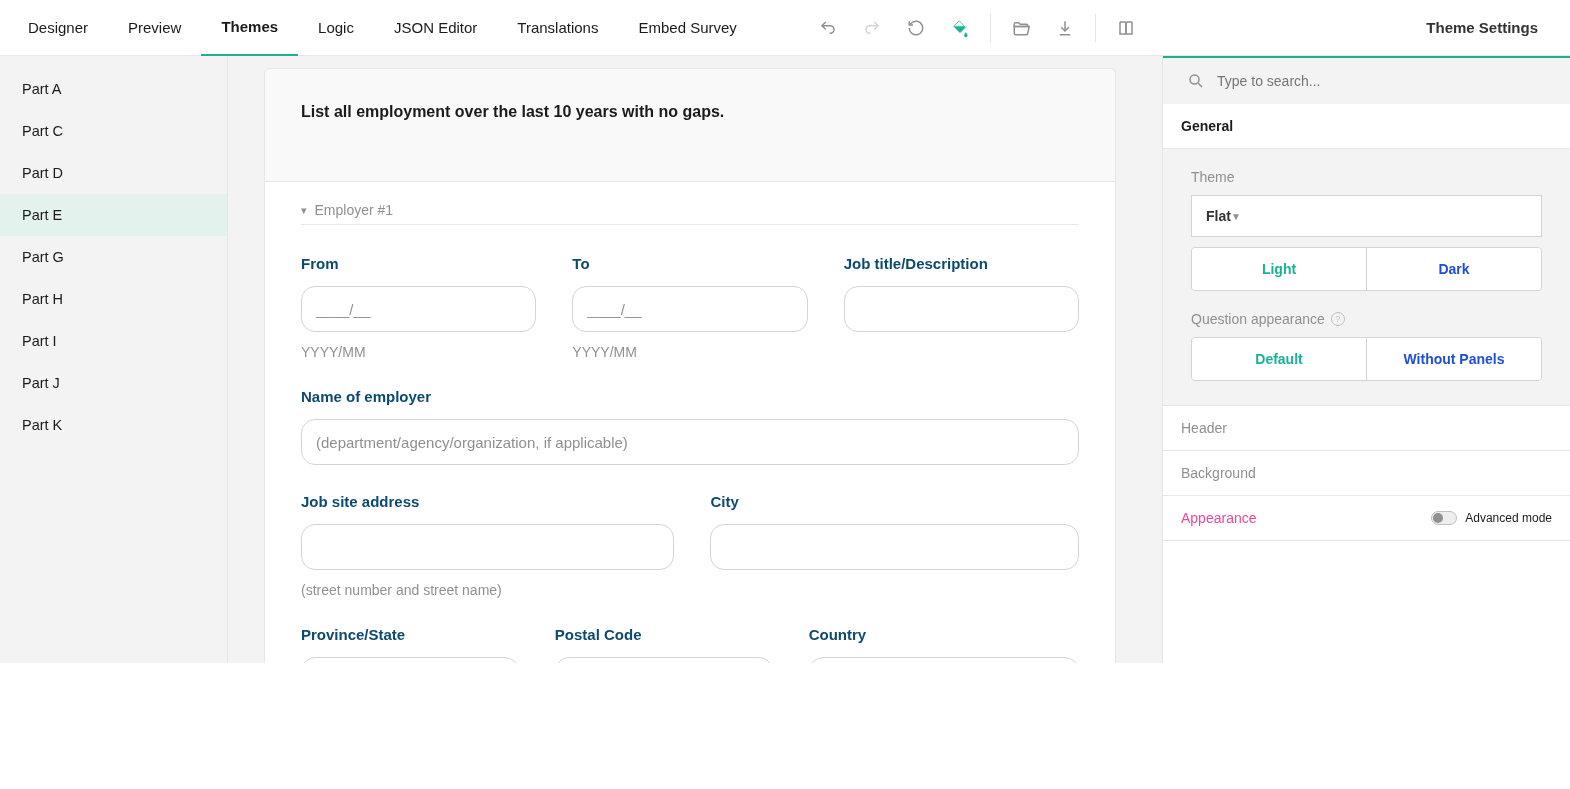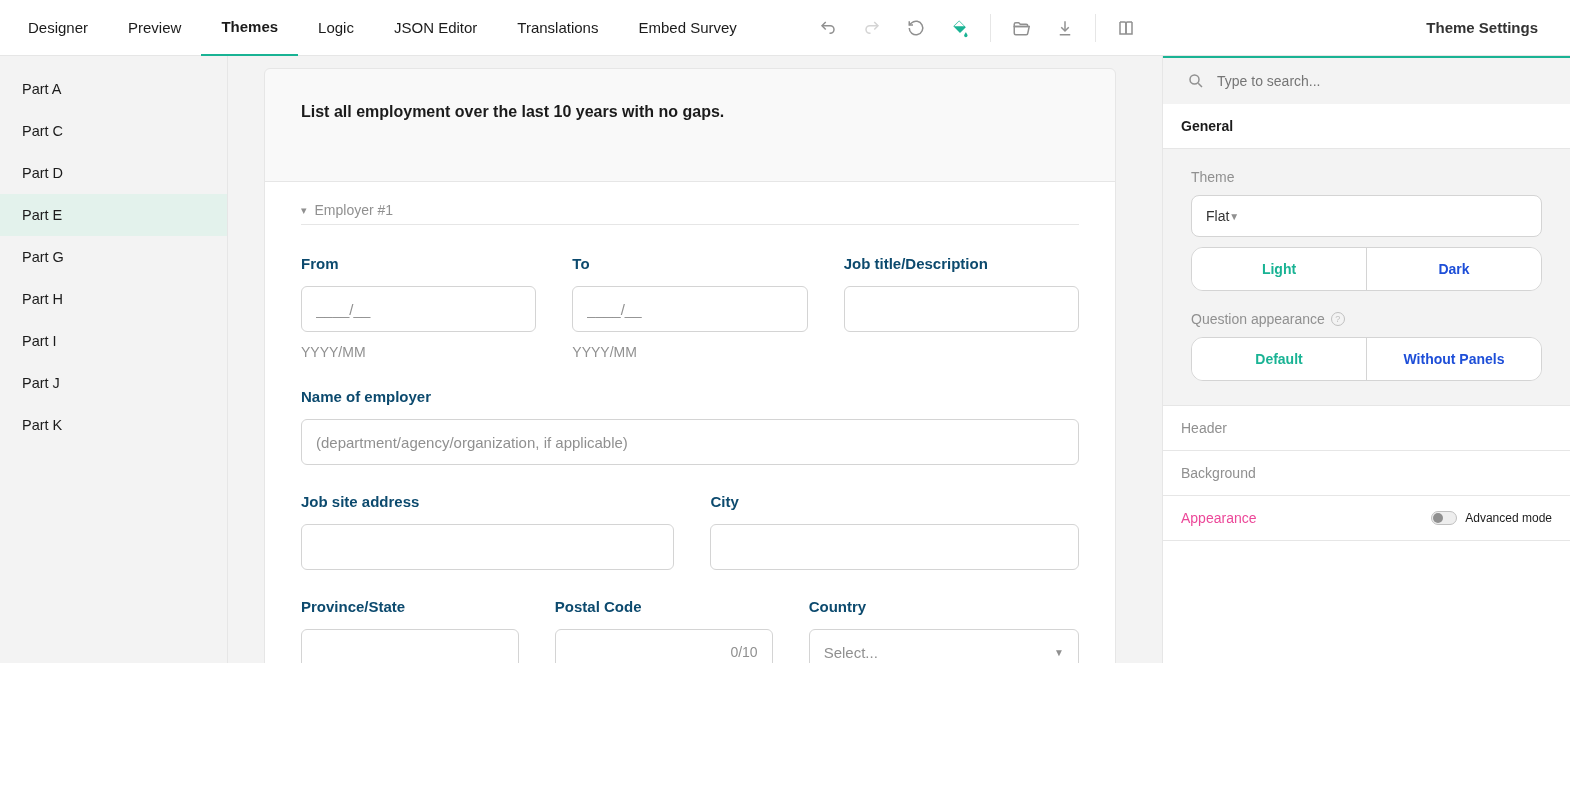--- a/index.html
+++ b/index.html
@@ -29,40 +29,40 @@
 .canvas { flex: 1; background: #f3f3f3; padding: 12px 24px 0 36px; overflow-y: auto; }
 .card { background: #f9f9f9; border: 1px solid #e6e6e6; border-radius: 6px; max-width: 852px; }
 .card-header { padding: 34px 36px 60px 36px; }
 .card-header .title { font-weight: 700; font-size: 16px; color: #1b1b1b; }
 .card-body { background: #fff; border-top: 1px solid #e6e6e6; padding: 20px 36px 30px 36px; border-radius: 0 0 6px 6px; }
 .panel-head { display: flex; align-items: center; gap: 8px; color: #909090; padding-bottom: 6px; border-bottom: 1px solid #e6e6e6; margin-bottom: 30px; cursor: pointer; }
 .panel-head .chev { font-size: 11px; }
 .row { display: flex; gap: 36px; margin-bottom: 28px; }
 .field { flex: 1; display: flex; flex-direction: column; }
 .f-label { font-weight: 600; font-size: 15px; color: #0c4a6e; margin-bottom: 14px; }
-.f-input { height: 46px; border: 1px solid #d4d4d4; border-radius: 6px; padding: 0 14px; font-size: 15px; color: #909090; background: #fff; display: flex; align-items: center; }
+.f-input { height: 46px; border: 1px solid #d4d4d4; border-radius: 14px; padding: 0 14px; font-size: 15px; color: #909090; background: #fff; display: flex; align-items: center; }
 .f-input input { border: none; outline: none; width: 100%; font-size: 15px; font-family: inherit; color: #1b1b1b; background: transparent; }
 .f-input input::placeholder { color: #909090; }
 .f-hint { margin-top: 12px; color: #909090; font-size: 14px; }
 .counter { margin-left: auto; color: #909090; font-size: 14px; }
 .select-ph { color: #909090; display: flex; align-items: center; width: 100%; }
 .select-ph .caret { margin-left: auto; font-size: 10px; }
 
 
 .props { width: 408px; border-left: 1px solid #e6e6e6; display: flex; flex-direction: column; }
 .props-green { height: 2px; background: #19b394; }
 .search { display: flex; align-items: center; gap: 12px; padding: 14px 24px; background: #f3f3f3; color: #909090; }
 .search input { border: none; background: transparent; outline: none; flex: 1; font-size: 14px; font-family: inherit; }
 .section { padding: 14px 18px; font-weight: 700; background: #fff; border-bottom: 1px solid #e6e6e6; color: #1b1b1b; }
 .section.collapsed { font-weight: 400; color: #909090; }
 .section-body { background: #f3f3f3; padding: 20px 28px 24px 28px; border-bottom: 1px solid #e6e6e6; }
 .prop-label { color: #909090; font-size: 14px; margin-bottom: 10px; display: flex; align-items: center; gap: 6px; text-align: center; }
 .help-icon { width: 14px; height: 14px; border: 1px solid #c0c0c0; border-radius: 50%; display: inline-flex; align-items: center; justify-content: center; font-size: 9px; color: #c0c0c0; }
-.select-row { display: flex; align-items: center; justify-content: flex-start; background: #fff; border: 1px solid #d4d4d4; border-radius: 8px; height: 42px; padding: 0 14px; margin-bottom: 10px; cursor: pointer; }
-.toggle-pair { display: flex; border: 1px solid #d4d4d4; border-radius: 12px; overflow: hidden; margin-bottom: 20px; }
+.select-row { display: flex; align-items: center; justify-content: flex-start; background: #fff; border: 1px solid #d4d4d4; border-radius: 0; height: 42px; padding: 0 14px; margin-bottom: 10px; cursor: pointer; font-weight: bold; }
+.toggle-pair { display: flex; border: 1px solid #d4d4d4; border-radius: 4px; overflow: hidden; margin-bottom: 20px; }
 .toggle-pair .opt { flex: 1; height: 42px; display: flex; align-items: center; justify-content: center; background: #fff; cursor: pointer; color: #1d4ed8; font-weight: bold; }
 .toggle-pair .opt.active { color: #19b394; font-weight: 600; }
 .toggle-pair .opt + .opt { border-left: 1px solid #d4d4d4; }
 .appearance-row { display: flex; align-items: center; padding: 14px 18px; border-bottom: 1px solid #e6e6e6; background: #fff; }
 .appearance-row .lbl { color: #ec4899; flex: 1; }
 .switch { width: 26px; height: 14px; border-radius: 8px; background: #eee; border: 1px solid #c0c0c0; position: relative; margin-right: 8px; }
 .switch::after { content: ""; position: absolute; left: 1px; top: 1px; width: 10px; height: 10px; background: #909090; border-radius: 50%; }
 .adv-label { font-size: 12px; color: #1b1b1b; }
 </style>
 </head>
@@ -184,20 +184,21 @@
                 </div>
             </div>
           </div>
 
           <div class="row">
             <div class="field" style="flex:0 0 48%">
               <div class="f-label">Job site address</div>
               <div class="f-input">
                   <input style="">
                 </div>
+              <div class="f-hint">(street number and street name)</div>
             </div>
             <div class="field">
               <div class="f-label">City</div>
               <div class="f-input">
                   <input style="">
                 </div>
             </div>
           </div>
 
           <div class="row" style="margin-bottom:10px">

